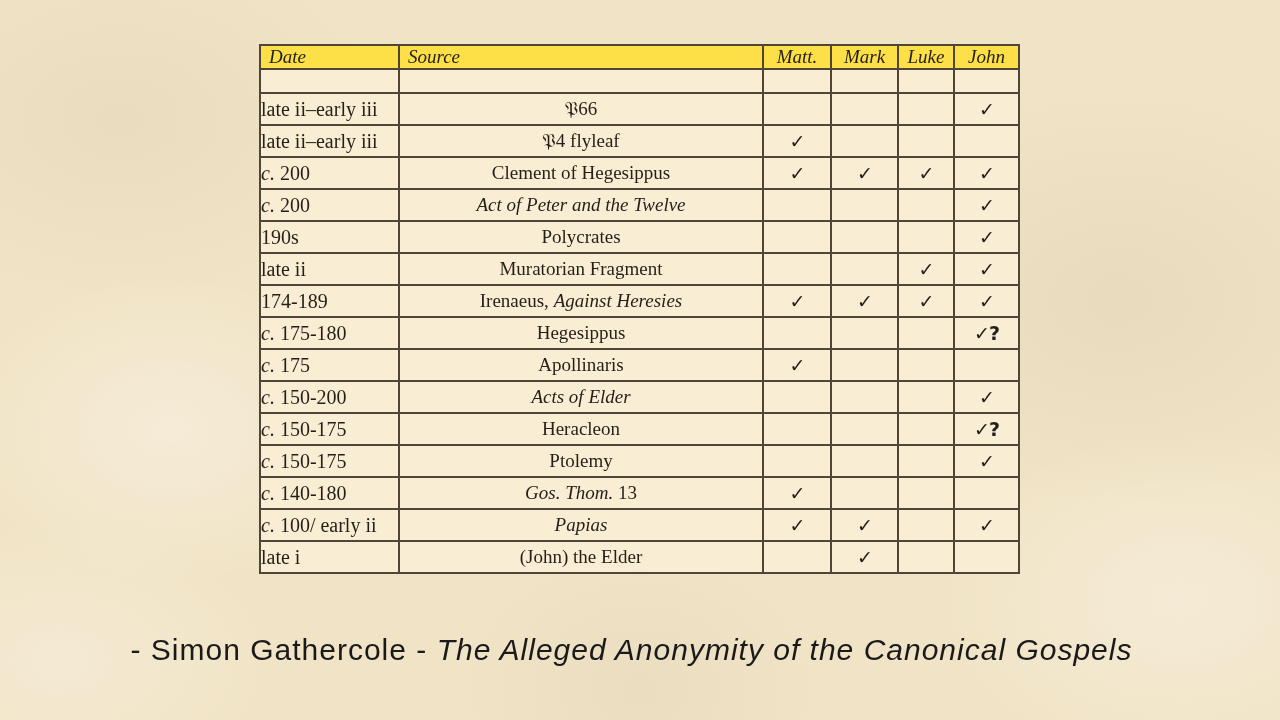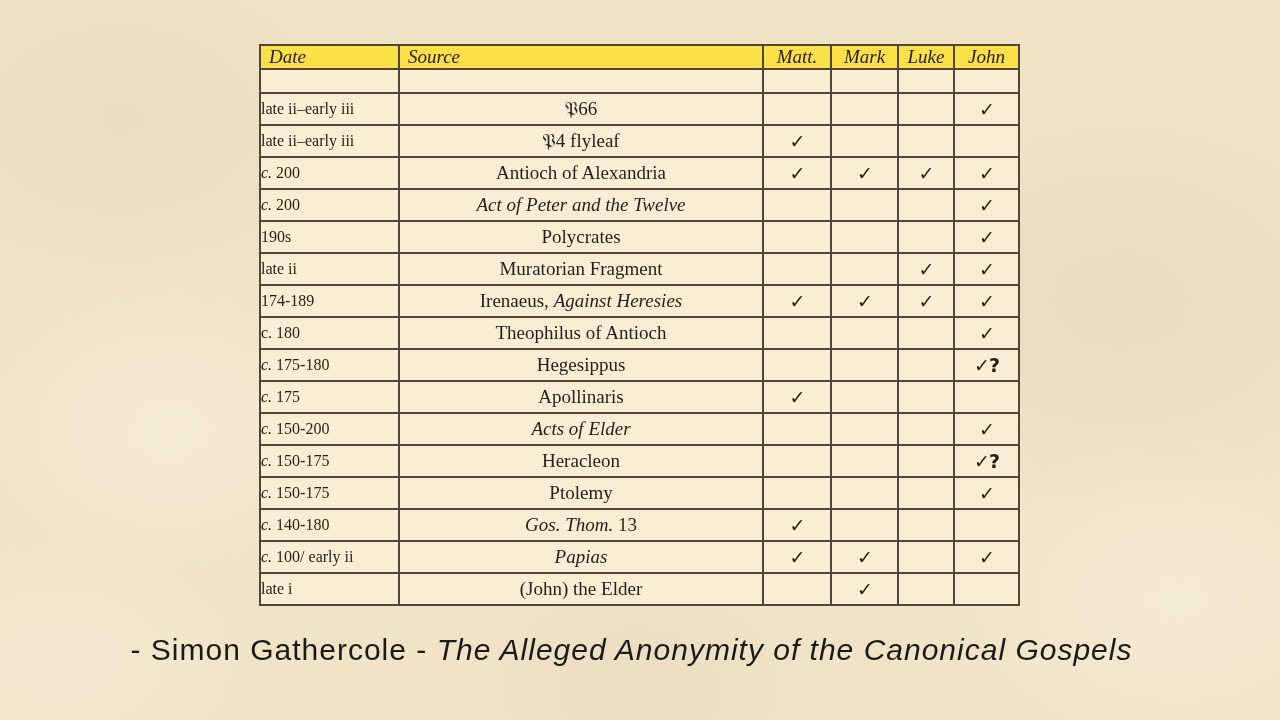--- a/index.html
+++ b/index.html
@@ -43,21 +43,21 @@
     background:#fde047;
     font-style:italic;
     font-weight:normal;
     font-size:19px;
   }
   tr.hdr th.left{text-align:left;padding-left:8px;}
   tr.hdr th.ctr{text-align:center;margin-top:36px;}
   tr.spacer{height:24px;}
   tr.data{height:32px;}
   td.date{
-    font-size:16px;
+    font-size:20px;
     padding-left:7px;
     text-align:left;
     font-family:Liberation Serif, serif;
   }
   td.src{
     font-size:19px;
     padding-left:9px;
     text-align:center;
   }
   td.chk{
@@ -121,21 +121,21 @@
     <tr class="data">
       <td class="date"><span class="it"></span><span>late ii–early iii</span></td>
       <td class="src"><span class="">𝔓4 flyleaf</span><span class=""></span></td>
       <td class="chk">✓</td>
       <td class="chk"></td>
       <td class="chk"></td>
       <td class="chk"></td>
     </tr>
     <tr class="data">
       <td class="date"><span class="it">c.</span><span> 200</span></td>
-      <td class="src"><span class="">Antioch of Alexandria</span><span class=""></span></td>
+      <td class="src"><span class="">Clement of Hegesippus</span><span class=""></span></td>
       <td class="chk">✓</td>
       <td class="chk">✓</td>
       <td class="chk">✓</td>
       <td class="chk">✓</td>
     </tr>
     <tr class="data">
       <td class="date"><span class="it">c.</span><span> 200</span></td>
       <td class="src"><span class="it">Act of Peter and the Twelve</span><span class=""></span></td>
       <td class="chk"></td>
       <td class="chk"></td>
@@ -157,28 +157,20 @@
       <td class="chk"></td>
       <td class="chk">✓</td>
       <td class="chk">✓</td>
     </tr>
     <tr class="data">
       <td class="date"><span class="it"></span><span>174-189</span></td>
       <td class="src"><span class="">Irenaeus, </span><span class="it">Against Heresies</span></td>
       <td class="chk">✓</td>
       <td class="chk">✓</td>
       <td class="chk">✓</td>
-      <td class="chk">✓</td>
-    </tr>
-    <tr class="data">
-      <td class="date"><span class="it"></span><span>c. 180</span></td>
-      <td class="src"><span class="">Theophilus of Antioch</span><span class=""></span></td>
-      <td class="chk"></td>
-      <td class="chk"></td>
-      <td class="chk"></td>
       <td class="chk">✓</td>
     </tr>
     <tr class="data">
       <td class="date"><span class="it">c.</span><span> 175-180</span></td>
       <td class="src"><span class="">Hegesippus</span><span class=""></span></td>
       <td class="chk"></td>
       <td class="chk"></td>
       <td class="chk"></td>
       <td class="chk">✓?</td>
     </tr>

